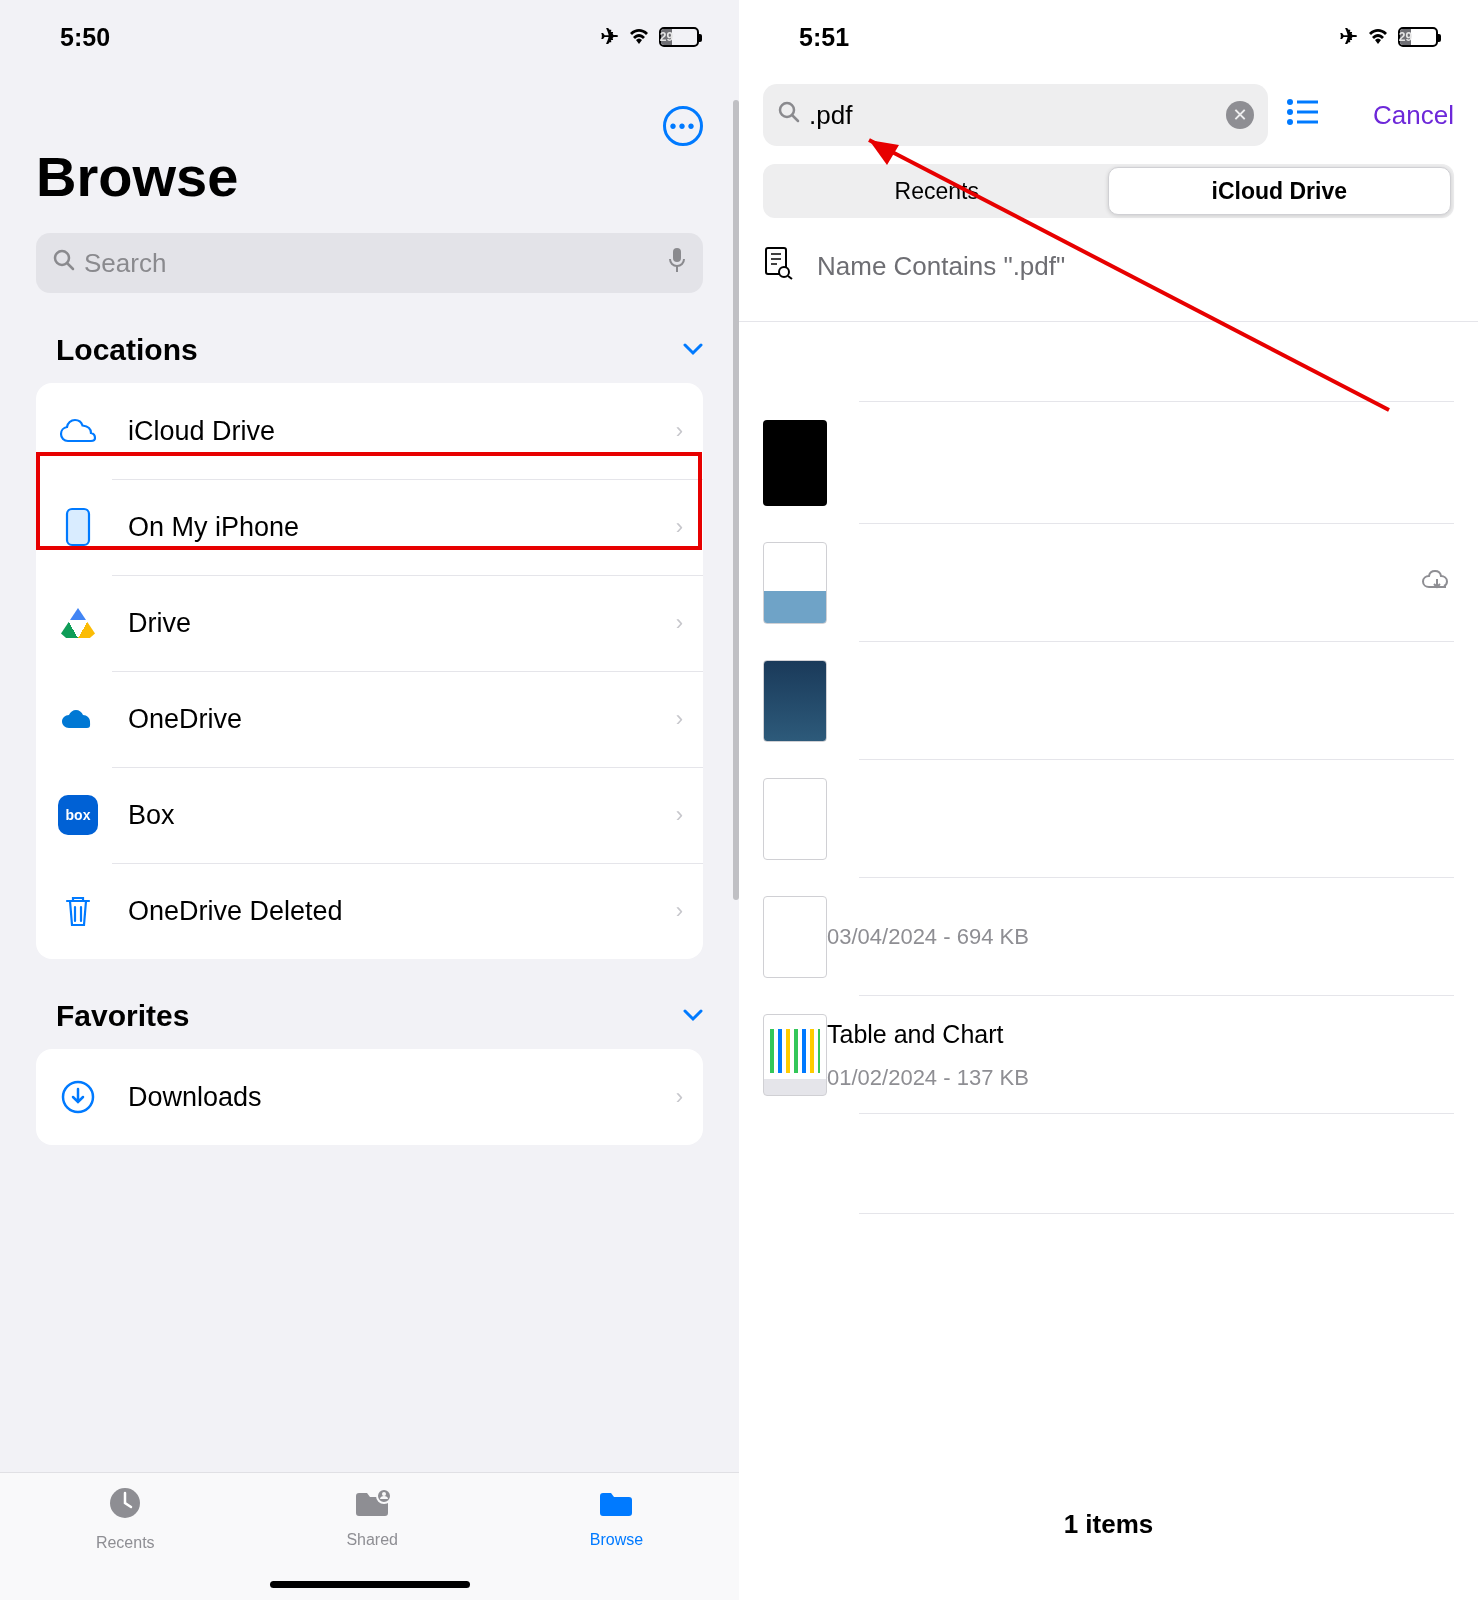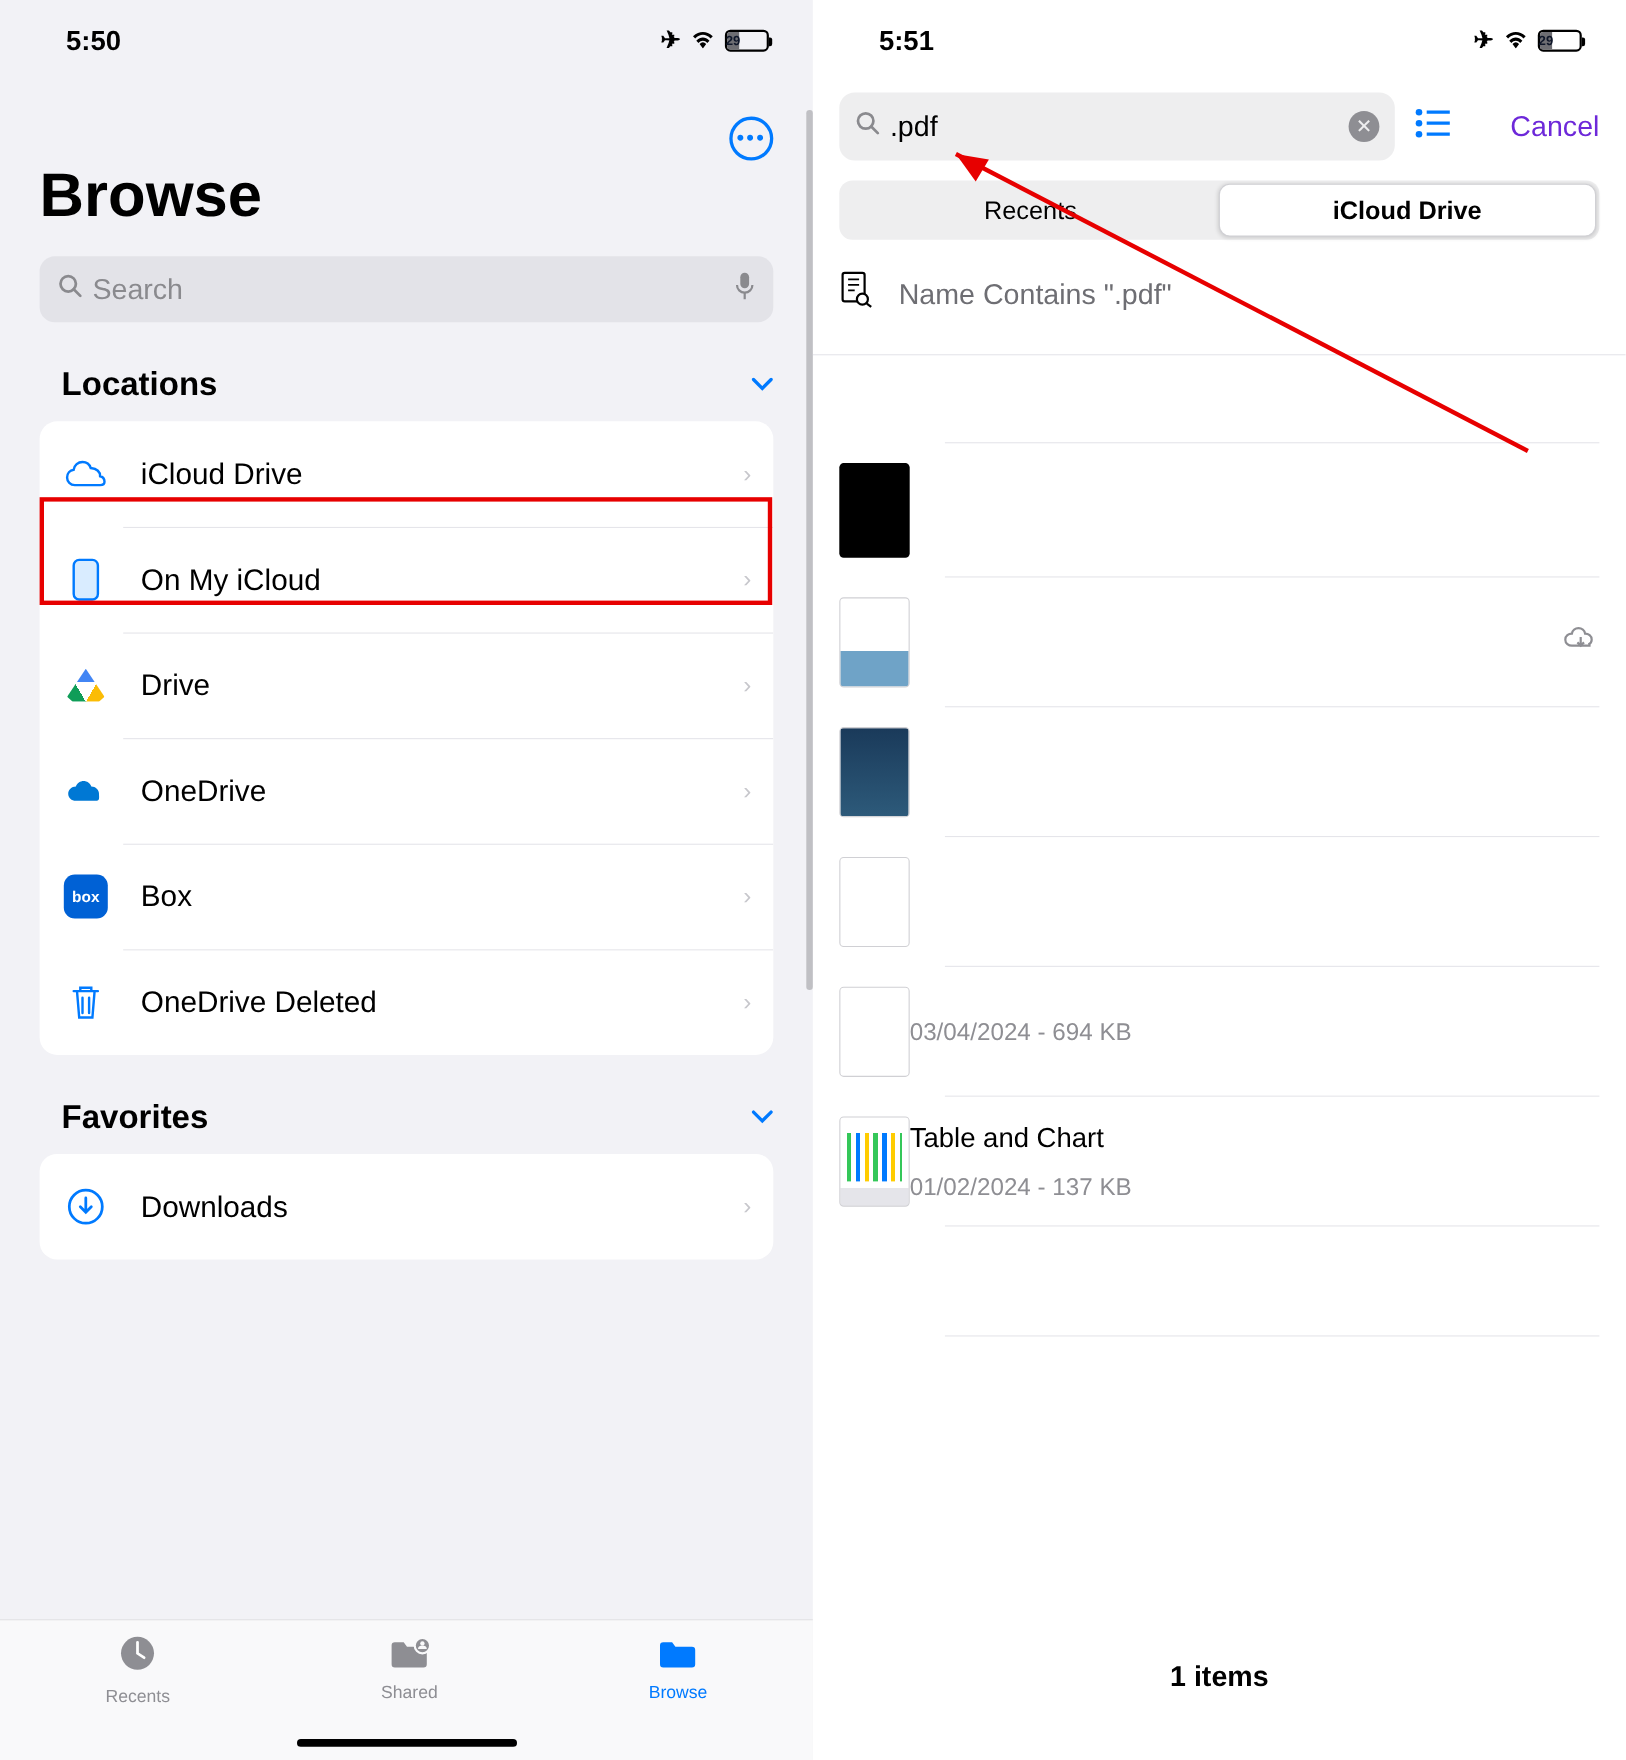--- a/index.html
+++ b/index.html
@@ -48,21 +48,21 @@
     right: -5px; top: 5px;
     width: 3px; height: 8px;
     background: #000;
     border-radius: 0 2px 2px 0;
   }
   .battery-fill {
     height: 100%; width: 30%;
     background: #6e6e73;
     border-radius: 3px 0 0 3px;
     display: flex; align-items: center; justify-content: center;
-    font-size: 12px; color: #0f172a; font-weight: 600;
+    font-size: 12px; color: #e5e5e5; font-weight: 600;
   }
 
   
   .more-btn {
     position: absolute;
     top: 106px; right: 36px;
     width: 40px; height: 40px;
     border: 3px solid #007aff;
     border-radius: 50%;
     display: flex; align-items: center; justify-content: center;
@@ -368,21 +368,21 @@
         </span>
         <span class="row-label">iCloud Drive</span>
         <span class="chevron-right">›</span>
       </div>
       <div class="row">
         <span class="row-icon phone-icon">
           <svg width="26" height="40" viewBox="0 0 26 40">
               <rect x="2" y="2" width="22" height="36" rx="5" stroke="#007aff" stroke-width="2.2" fill="#d9ecff"></rect>
             </svg>
         </span>
-        <span class="row-label">On My iCloud</span>
+        <span class="row-label">On My iPhone</span>
         <span class="chevron-right">›</span>
       </div>
       <div class="row">
         <span class="row-icon">
             <span class="gdrive"></span>
           </span>
         <span class="row-label">Drive</span>
         <span class="chevron-right">›</span>
       </div>
       <div class="row">

